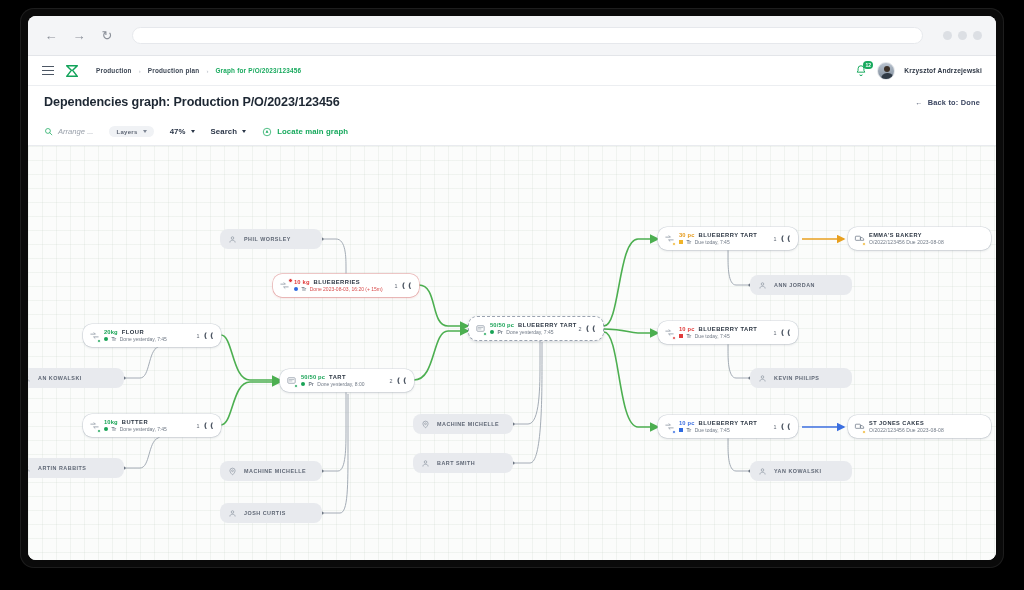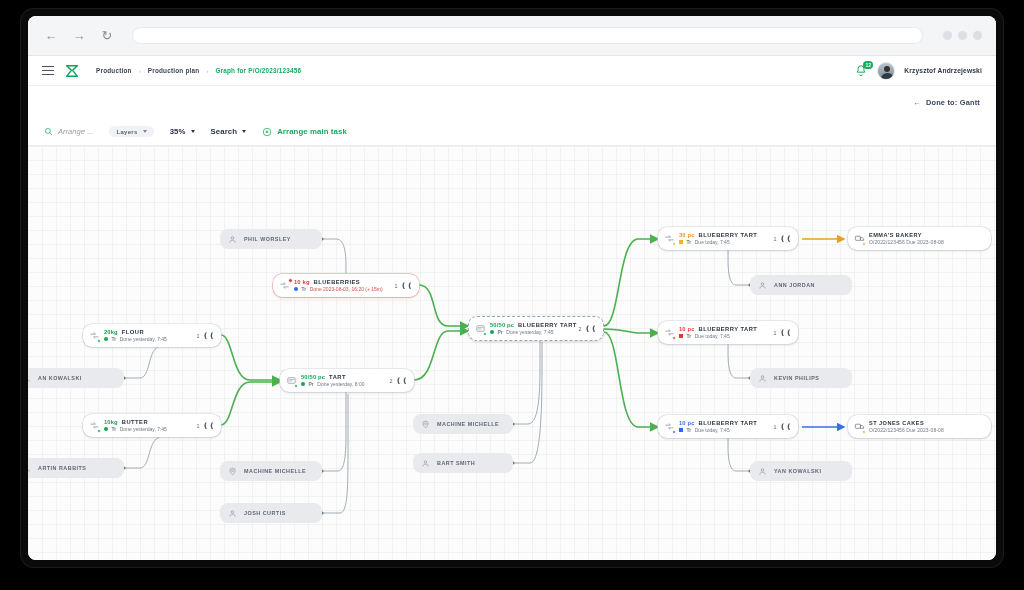--- a/index.html
+++ b/index.html
@@ -220,56 +220,57 @@
         </div>
         <div class="avatar">
           <div class="head"></div>
             <div class="body"></div>
         </div>
         <div class="user-name">Krzysztof Andrzejewski</div>
       </div>
     </div>
 
     <div class="title-row">
+      <div class="page-title">Dependencies graph: Production P/O/2023/123456</div>
       <div class="back-link">
         <span>←</span>
-        <span>Done to: Gantt</span>
+        <span>Back to: Done</span>
       </div>
     </div>
 
     <div class="toolbar">
       <div class="tb-item">
         <svg width="9" height="9" viewBox="0 0 24 24">
           <circle cx="10.5" cy="10.5" r="6.5" fill="none" stroke="#17a95d" stroke-width="2"></circle>
           <path d="M15.5 15.5L21 21" stroke="#17a95d" stroke-width="2" stroke-linecap="round"></path>
         </svg>
         <span class="tb-search-text">Arrange ...</span>
       </div>
 
       <div class="pill">
         <span class="pill-label">Layers</span>
         <span class="caret"></span>
       </div>
 
       <div class="tb-item">
-        <span class="tb-strong">35%</span>
+        <span class="tb-strong">47%</span>
         <span class="caret dark"></span>
       </div>
 
       <div class="tb-item">
         <span class="tb-strong">Search</span>
         <span class="caret dark"></span>
       </div>
 
       <div class="tb-item">
         <svg width="10" height="10" viewBox="0 0 24 24">
           <circle cx="12" cy="12" r="9" fill="none" stroke="#17a95d" stroke-width="1.8"></circle>
           <path d="M12 7l3.5 6.5H8.5z" fill="#17a95d"></path>
         </svg>
-        <span class="tb-accent">Arrange main task</span>
+        <span class="tb-accent">Locate main graph</span>
       </div>
     </div>
 
     <div class="canvas">
 
       <svg class="edges">
         <defs>
           <marker id="ar-green" markerWidth="6" markerHeight="6" refX="5" refY="3" orient="auto">
             <path d="M0,0 L6,3 L0,6 z" fill="#4caf50"></path>
           </marker>

